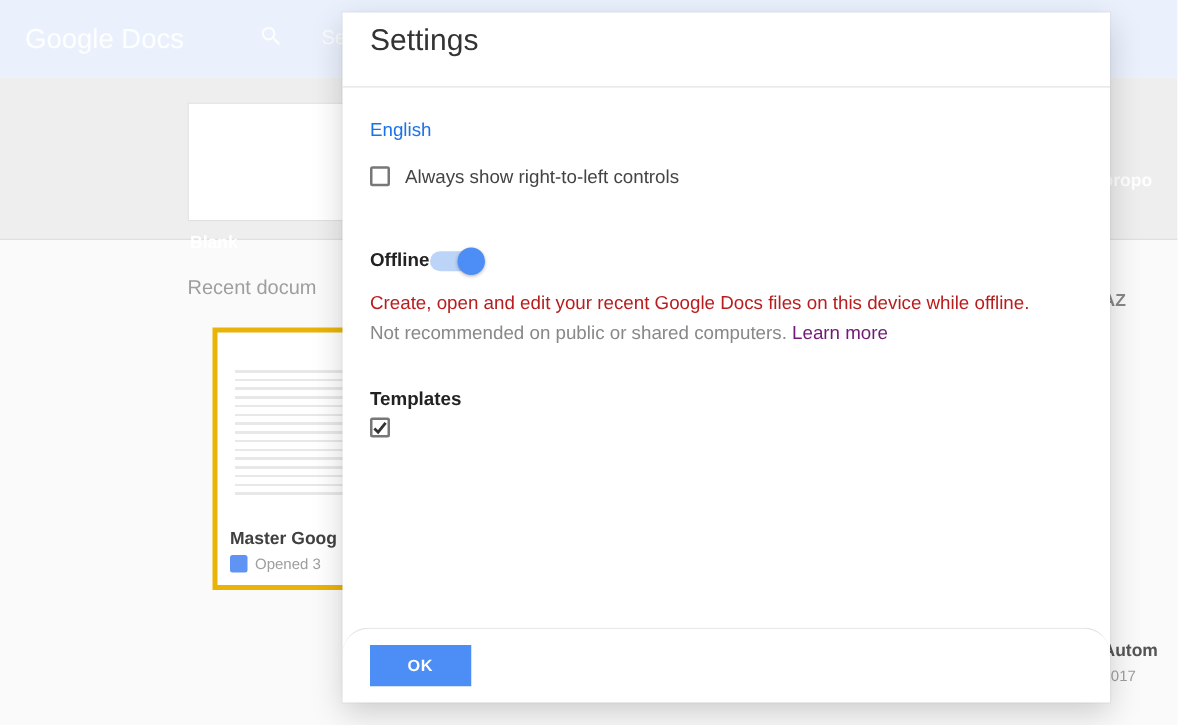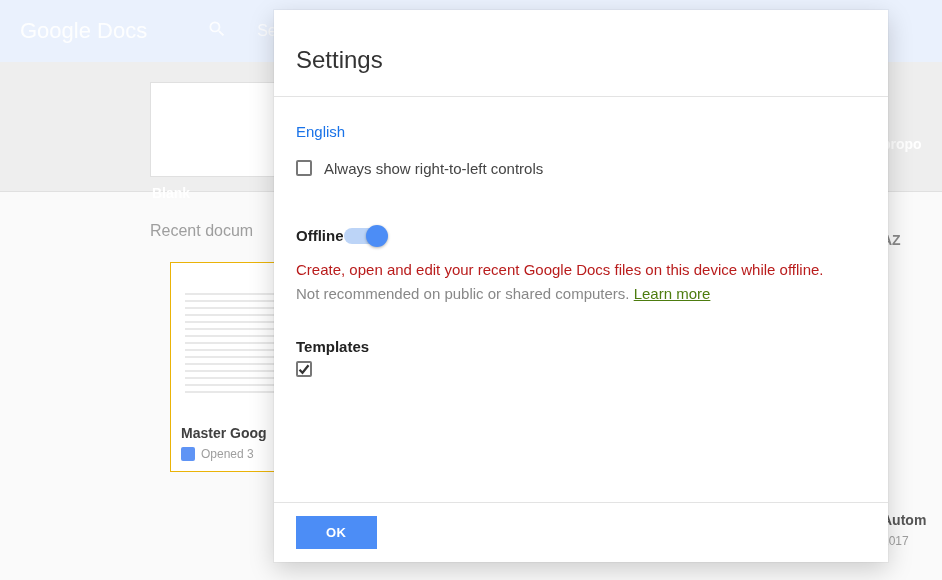--- a/index.html
+++ b/index.html
@@ -62,21 +62,21 @@
   }
   .recent-label {
     color: #9e9e9e;
     font-size: 16px;
     padding: 30px 0 0 150px;
   }
   .doc-card {
     width: 200px;
     height: 210px;
     background: #fff;
-    border: 1px solid #eab308;
+    border: 4px solid #eab308;
     margin: 22px 0 0 170px;
     padding: 30px 14px 10px 14px;
     position: relative;
   }
   .doc-lines {
     height: 100px;
     background: repeating-linear-gradient(
       to bottom,
       #e8e8e8 0, #e8e8e8 2px, transparent 2px, transparent 7px
     );
@@ -110,21 +110,21 @@
     top: 10px;
     left: 274px;
     width: 614px;
     height: 552px;
     background: #fff;
     box-shadow: 0 8px 24px rgba(0,0,0,0.18), 0 0 0 1px rgba(0,0,0,0.03);
     display: flex;
     flex-direction: column;
   }
   .modal-header {
-    padding: 36px 22px 22px 22px;
+    padding: 9px 22px 22px 22px;
     border-bottom: 1px solid #e3e3e3;
   }
   .modal-title {
     font-size: 24px;
     color: #333;
   }
   .modal-body {
     padding: 26px 22px 10px 22px;
     flex: 1;
     color: #3c3c3c;
@@ -177,27 +177,28 @@
   .toggle .knob {
     width: 22px; height: 22px;
     background: #4c8df6;
     border-radius: 50%;
     position: absolute;
     right: -4px; top: -3px;
     box-shadow: 0 1px 3px rgba(0,0,0,0.3);
   }
   .offline-desc { margin-top: 14px; line-height: 1.55; color:#b91c1c; }
   .offline-note { color:#888; margin-top:4px; }
-  .offline-note a { color:#4d7c0f; text-decoration: underline; cursor:pointer; }
+  .offline-note a { color:#701a75; cursor:pointer; }
 
   .templates-sect { margin-top: 36px; }
 
   .modal-footer {
     border-top: 1px solid #e3e3e3;
     padding: 13px 22px;
+    border-radius: 21px;
   }
   .ok-btn {
     background: #4c8df6;
     color: #fff;
     border: none;
     font-weight: 700;
     font-size: 13px;
     letter-spacing: 0.5px;
     padding: 9px 30px;
     cursor: pointer;

